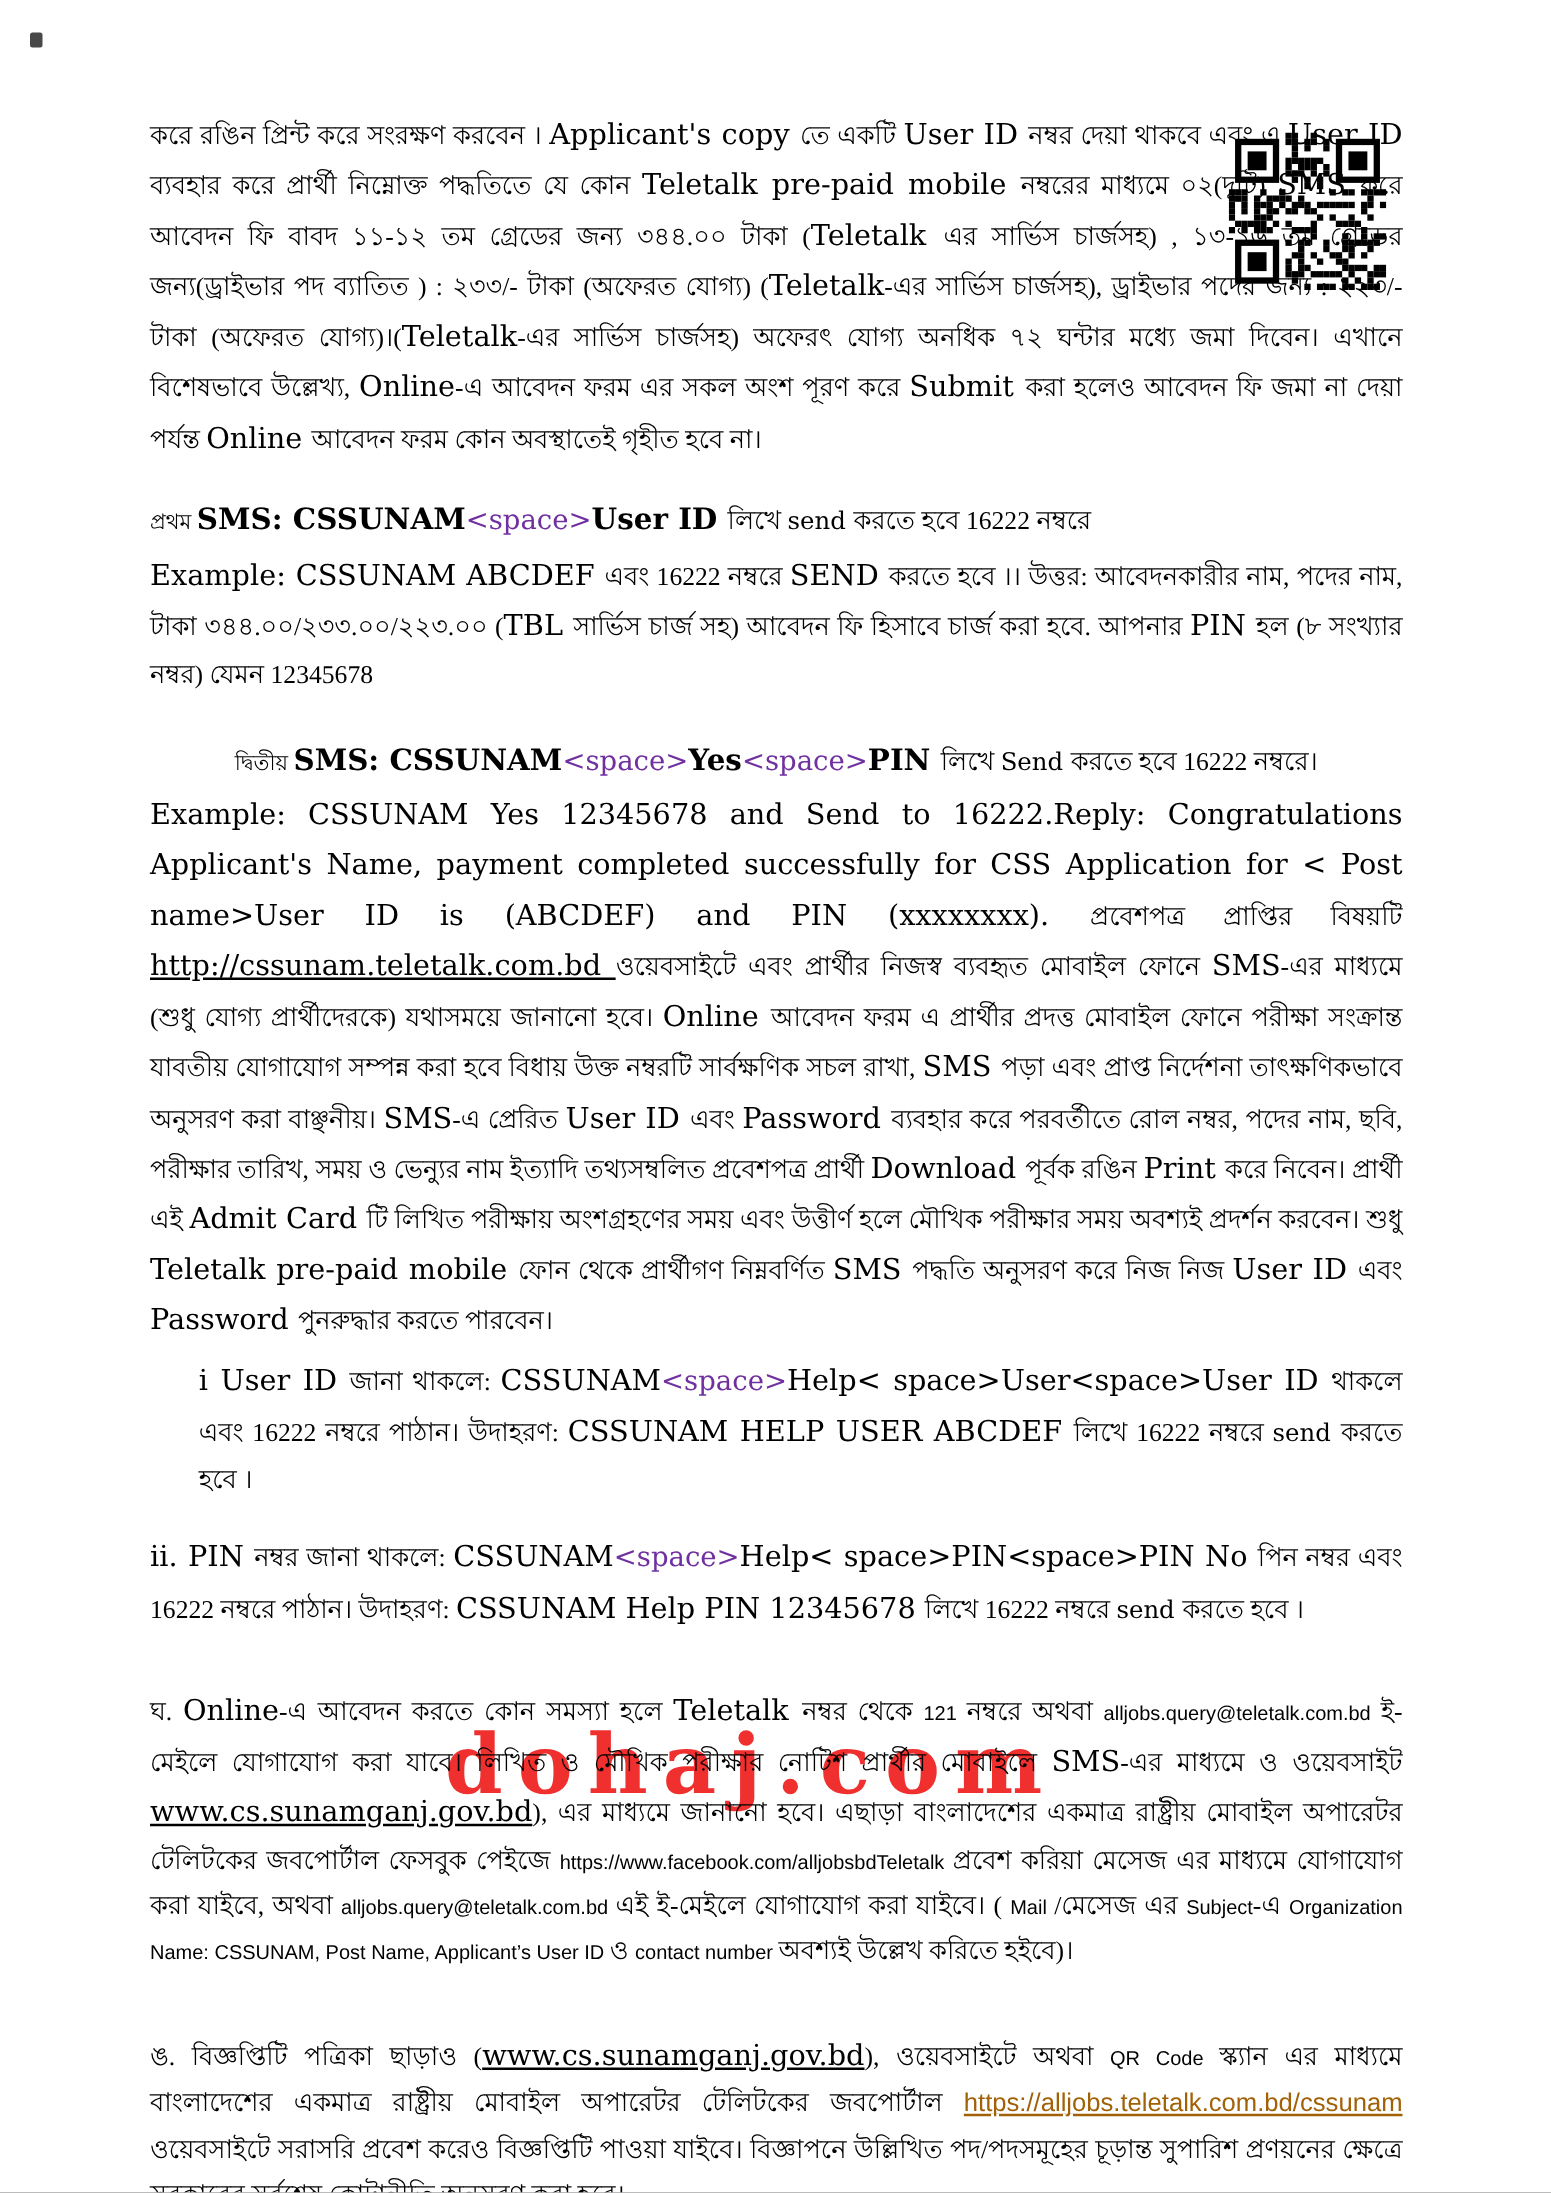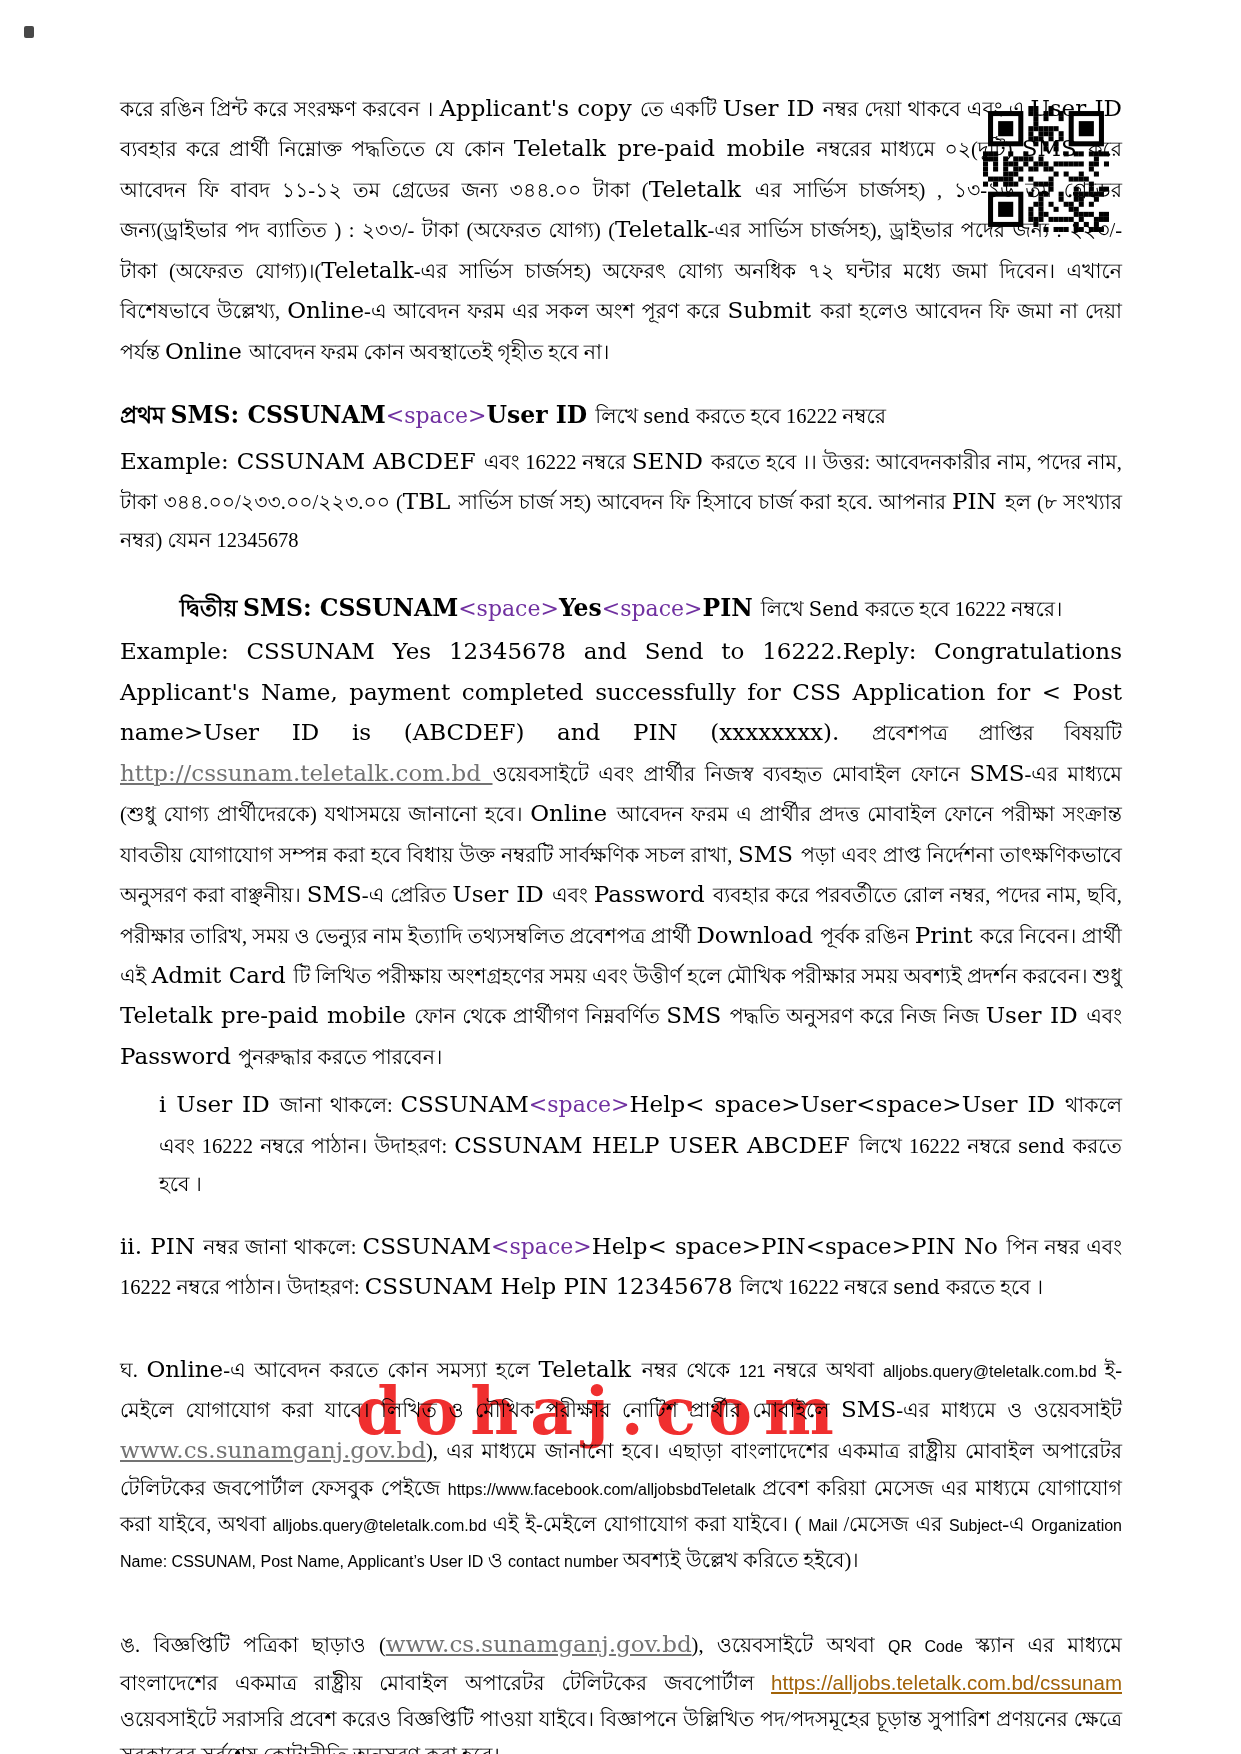--- a/index.html
+++ b/index.html
@@ -31,28 +31,28 @@
   [data-name="first-sms-header"]{margin-top:24px;text-align:left;}
   [data-name="first-sms-example"]{margin-top:4px;}
   [data-name="second-sms-header"]{margin-top:30px;text-align:center;}
   [data-name="second-sms-example"]{margin-top:2px;}
   [data-name="help-user-id"]{margin-top:8px;margin-left:39px;}
   [data-name="help-pin"]{margin-top:24px;}
   [data-name="section-contact"]{margin-top:42px;}
   [data-name="section-notice-sources"]{margin-top:46px;}
   
   .bn  {font-family:"Liberation Serif",serif;font-size:20.5px;}
-  .bnb {font-family:"Liberation Serif",serif;font-size:23px;font-weight:700;}
+  .bnb {font-family:"Liberation Serif",serif;font-size:17px;font-weight:400;}
   .lat {font-family:"DejaVu Serif",serif;font-size:19.5px;}
   .latl{font-family:"DejaVu Serif",serif;font-size:23px;}
   .latb{font-family:"DejaVu Serif",serif;font-size:23.5px;font-weight:700;margin-top:37px;}
   .sans{font-family:"Liberation Sans",sans-serif;font-size:16px;}
   .sp  {font-family:"DejaVu Serif",serif;font-size:22px;color:#7030a0;}
   .spb {font-family:"DejaVu Serif",serif;font-size:22px;color:#7030a0;font-weight:400;}
-  .lkl {font-family:"DejaVu Serif",serif;font-size:23px;color:#737373;text-decoration:underline;cursor:pointer;}
+  .lkl {font-family:"DejaVu Serif",serif;font-size:23px;color:#000000;text-decoration:underline;cursor:pointer;}
   .lks {font-family:"Liberation Sans",sans-serif;font-size:20.5px;color:#a16207;text-decoration:underline;cursor:pointer;}
   .watermark{
     position:absolute;left:356px;top:1372px;
     font-family:"DejaVu Serif",serif;
     font-size:66px;font-weight:700;
     letter-spacing:12px;
     color:#ee1212;
     mix-blend-mode:multiply;
     opacity:.88;
     white-space:nowrap;

